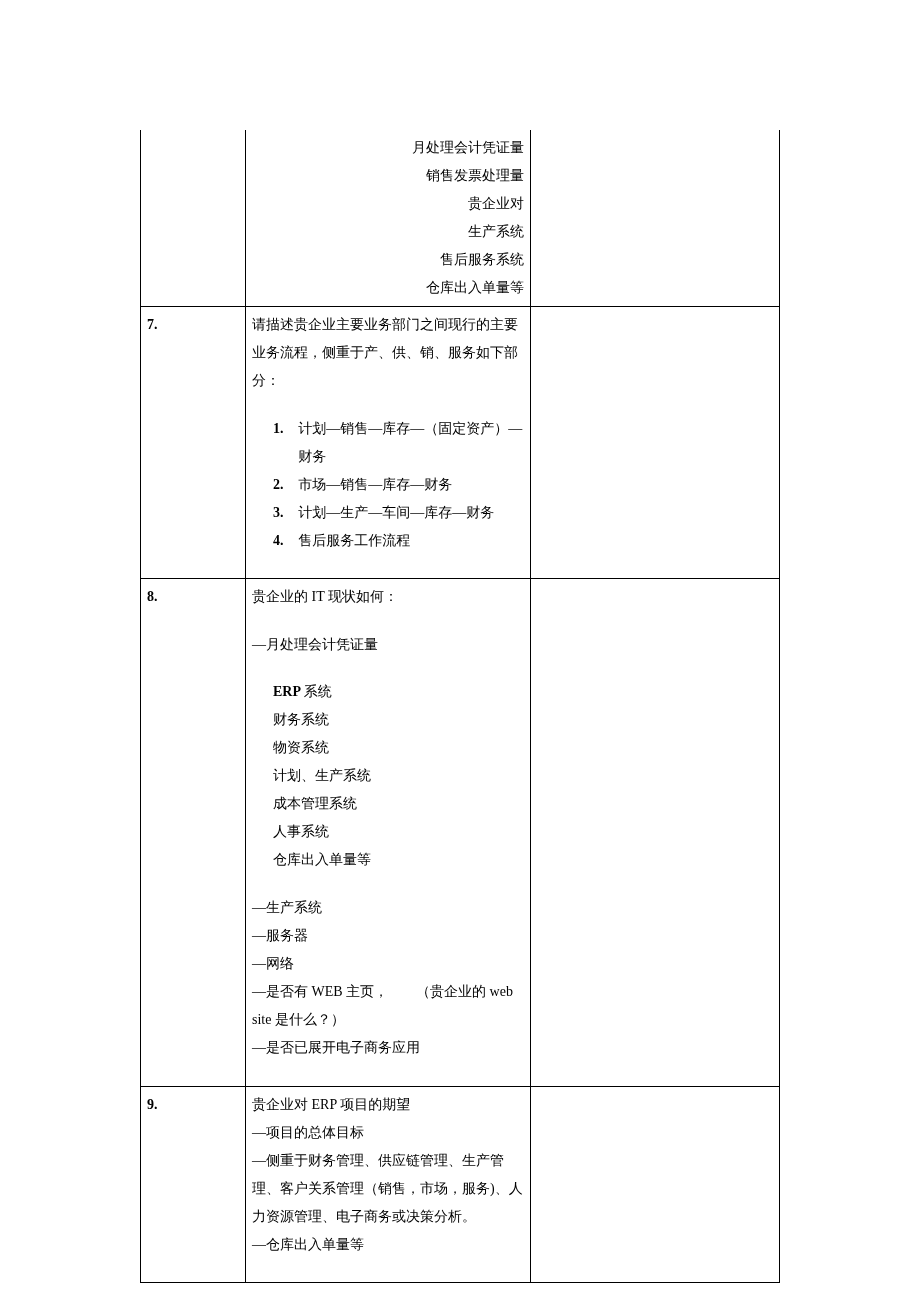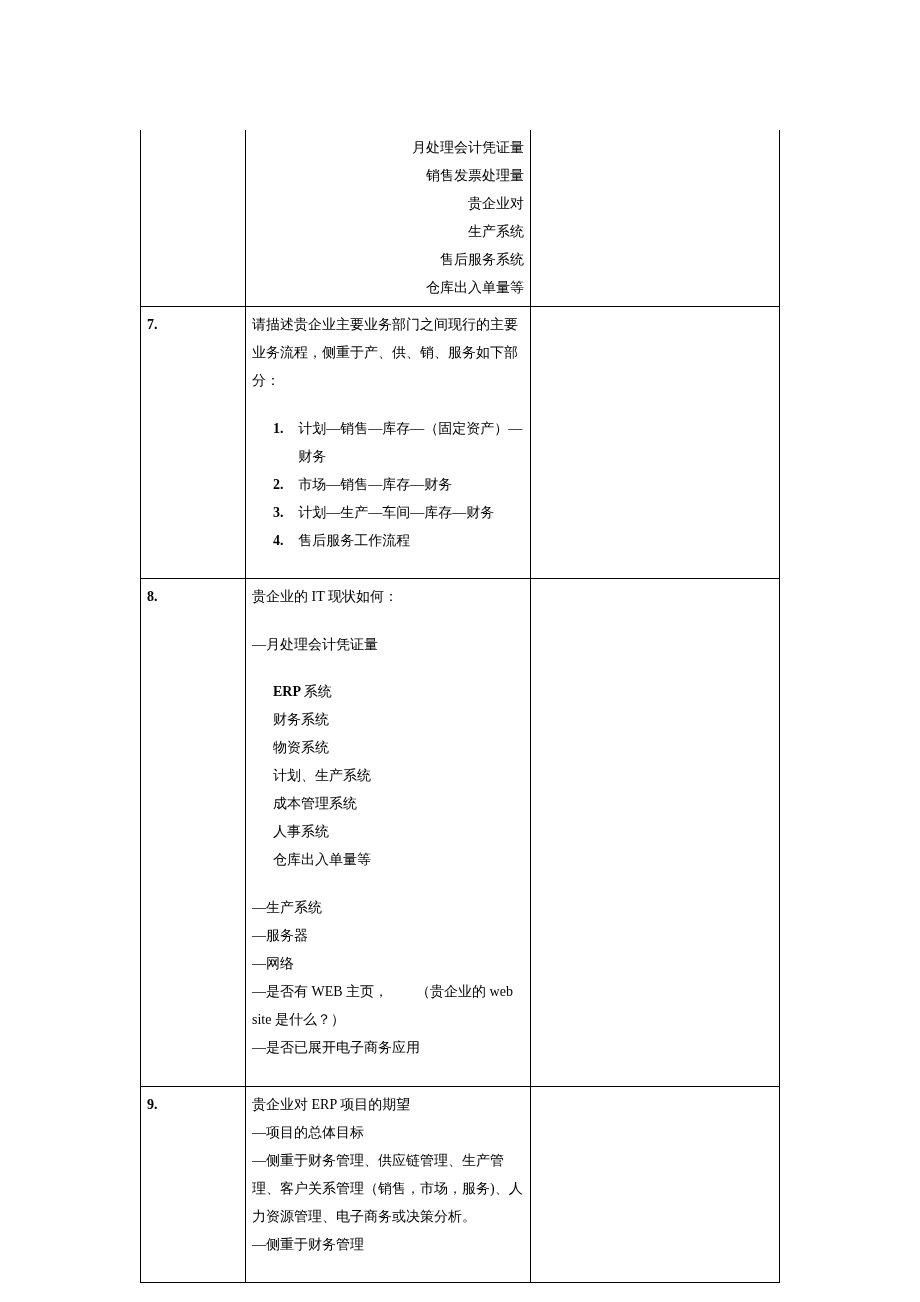--- a/index.html
+++ b/index.html
@@ -123,19 +123,19 @@
           <div class="spacer"></div>
         </td>
         <td class="col-ans"></td>
       </tr>
       <tr>
         <td class="col-num">9.</td>
         <td class="col-desc">
           <div class="line ">贵企业对 ERP 项目的期望</div>
           <div class="line ">—项目的总体目标</div>
           <div class="line ">—侧重于财务管理、供应链管理、生产管理、客户关系管理（销售，市场，服务)、人力资源管理、电子商务或决策分析。</div>
-          <div class="line ">—侧重于财务管理</div>
+          <div class="line ">—仓库出入单量等</div>
           <div class="spacer"></div>
         </td>
         <td class="col-ans"></td>
       </tr>
     </tbody>
 </table>
 
 </body></html>

